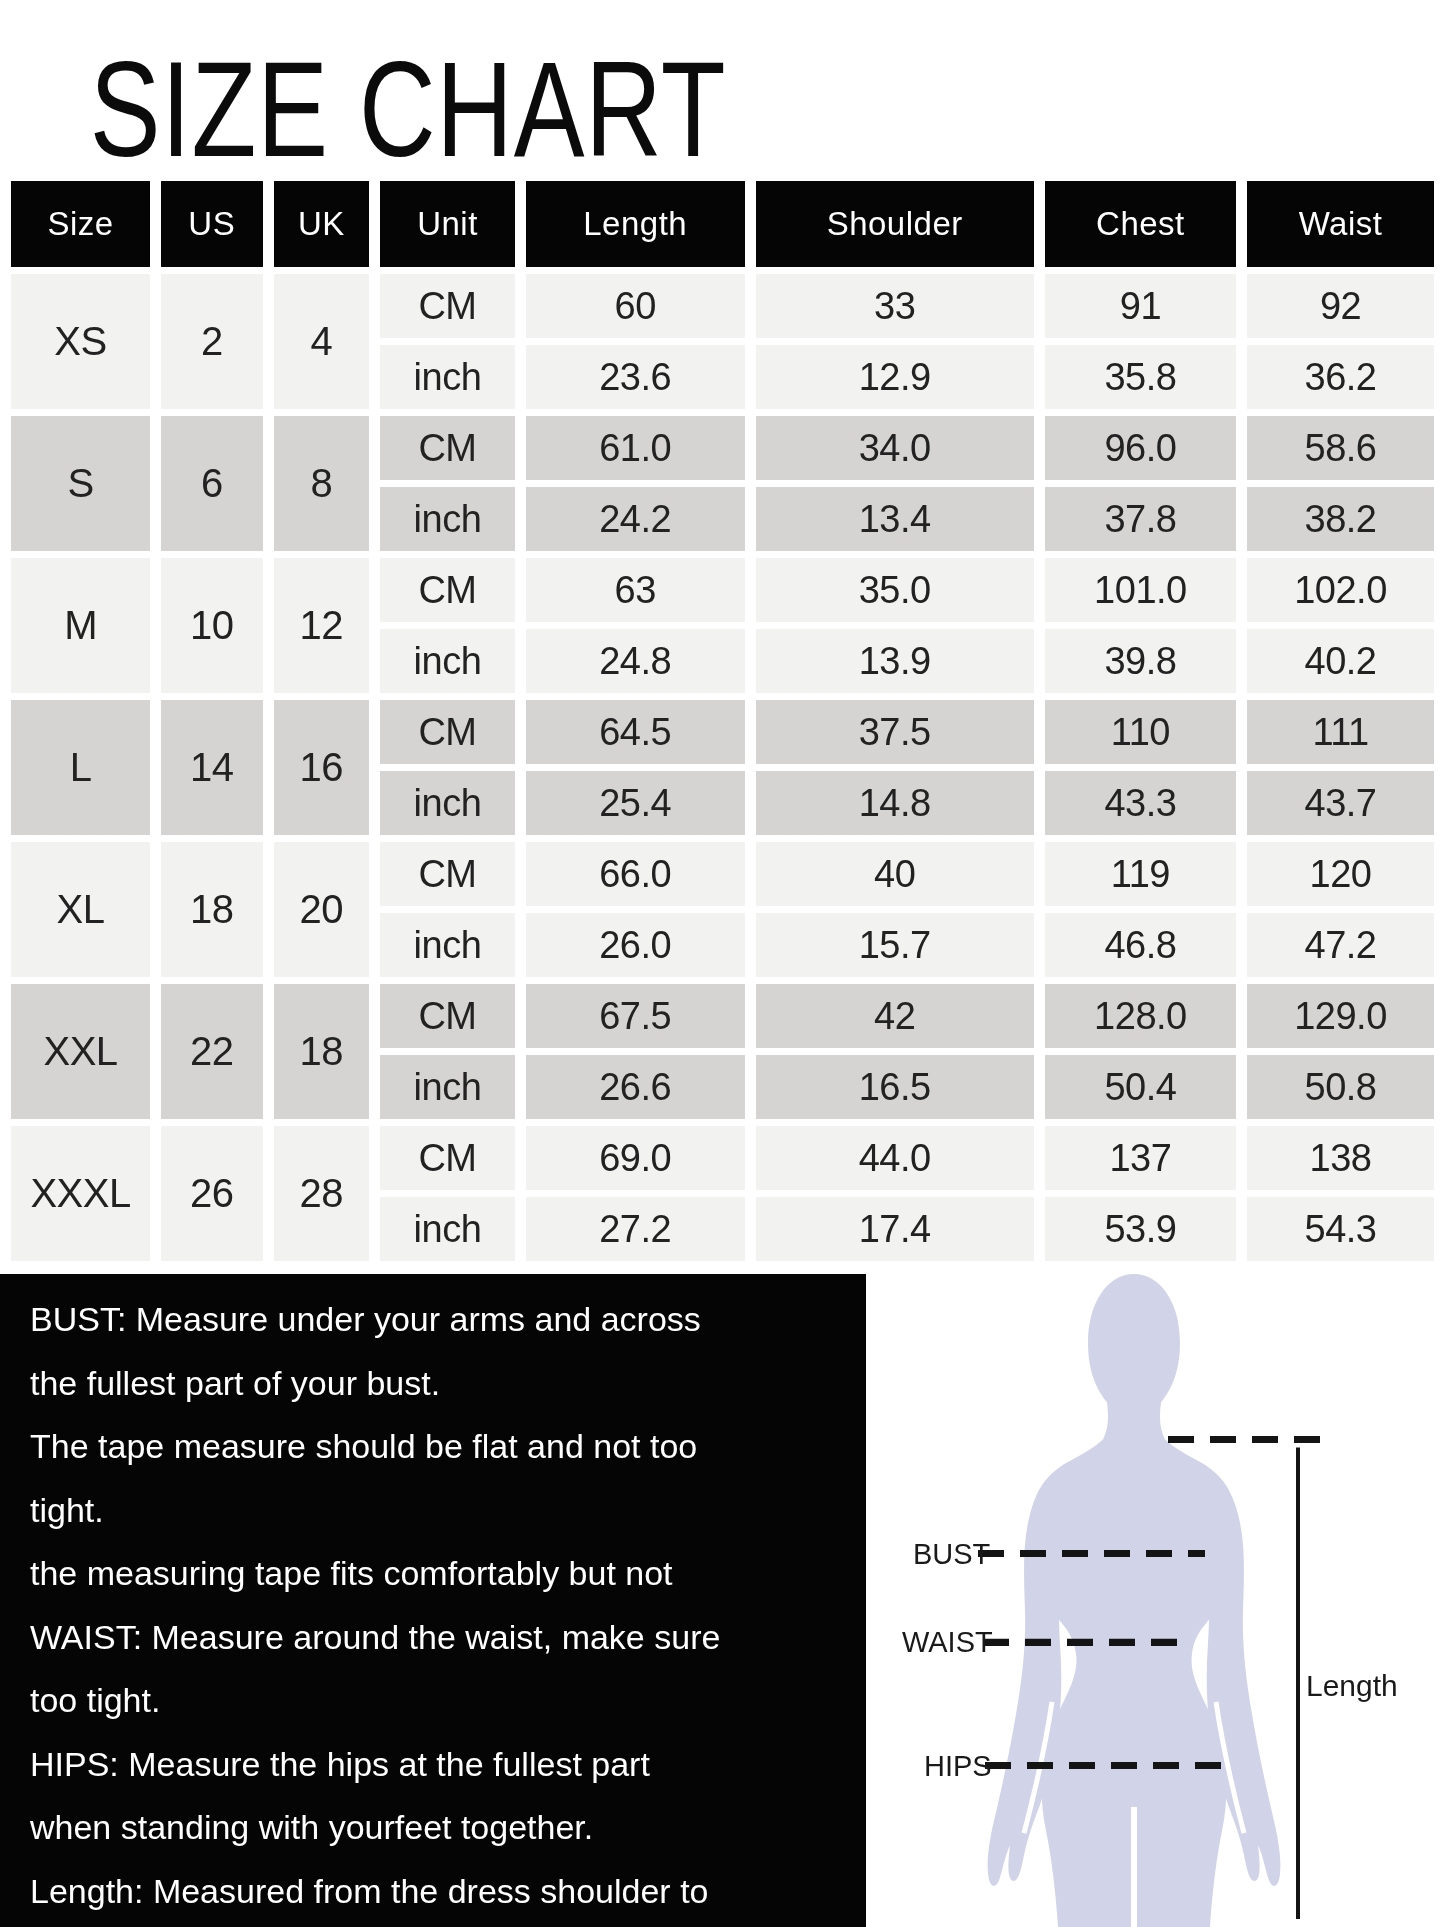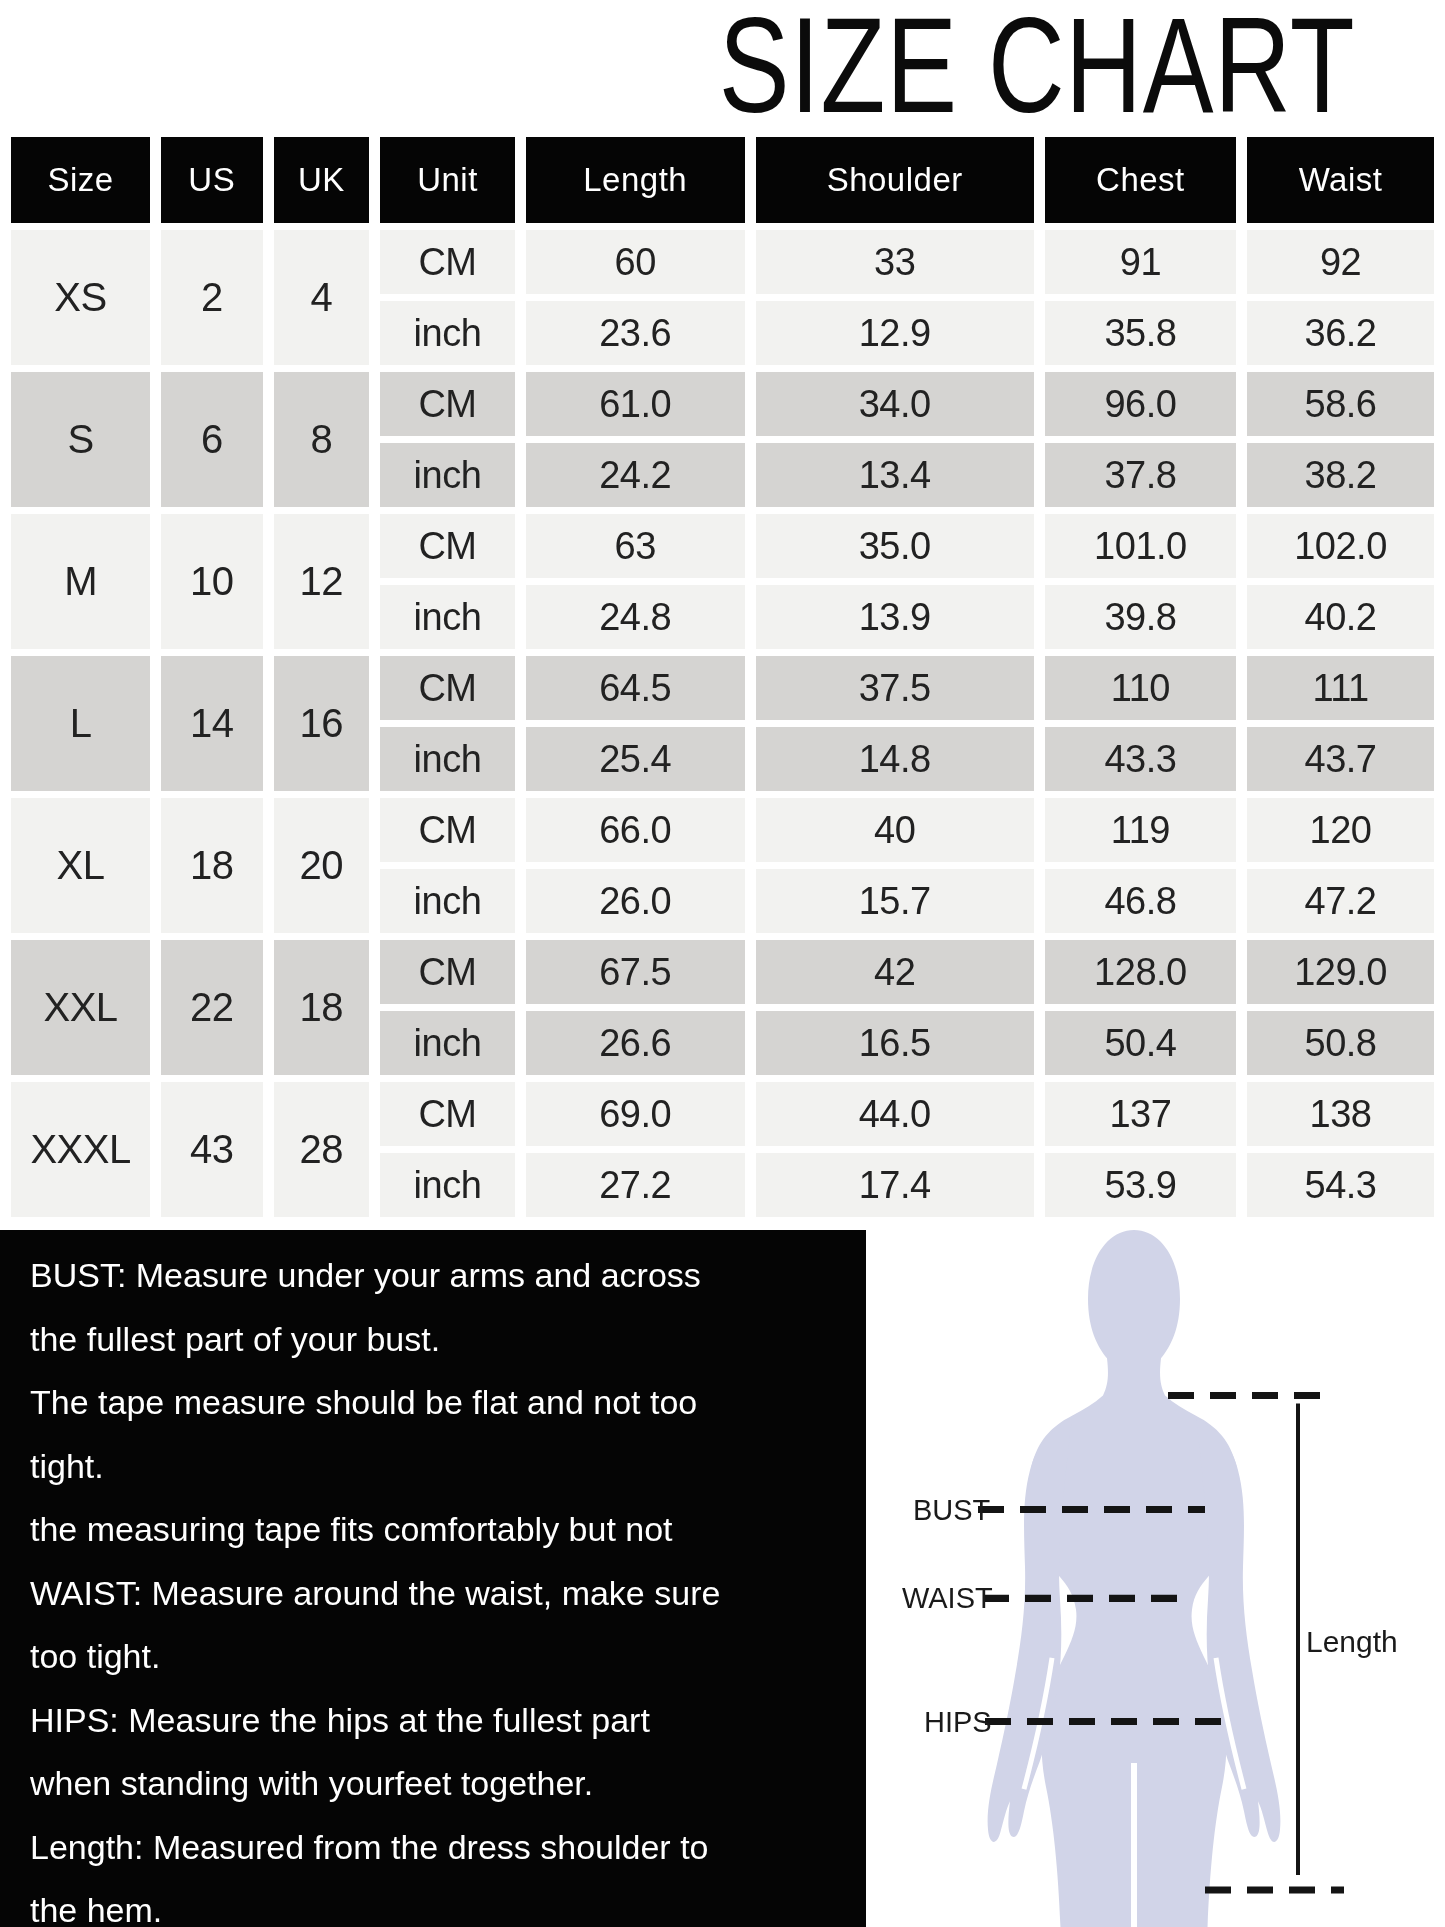--- a/index.html
+++ b/index.html
@@ -1,21 +1,21 @@
 <!DOCTYPE html>
 <html><head>
 <meta charset="utf-8">
 <style>
   html,body { margin:0; padding:0; }
   body {
     width:1445px; height:1927px; background:#ffffff;
     font-family:"Liberation Sans", sans-serif;
     display:flex; flex-direction:column; overflow:hidden;
   }
-  .title-wrap { height:130px; display:flex; align-items:center; justify-content:flex-end; }
+  .title-wrap { height:130px; display:flex; align-items:center; justify-content:flex-start;margin-top:44px; }
   .title-text {
     font-size:136px; line-height:1; white-space:nowrap; color:#0b0b0b;
     transform:scaleX(0.78); font-weight:400; letter-spacing:1px;
   }
   table.size-table {
     width:100%; table-layout:fixed;
     border-collapse:separate; border-spacing:11px 7px;
   }
   .size-table th {
     background:#050505; color:#ffffff; font-size:33px; font-weight:normal;
@@ -185,21 +185,21 @@
       <td class="gray">26.6</td>
       <td class="gray">16.5</td>
       <td class="gray">50.4</td>
       <td class="gray">50.8</td>
     </tr>
   </tbody>
 
   <tbody>
     <tr>
       <td class="sz light" rowspan="2">XXXL</td>
-      <td class="sz light" rowspan="2">43</td>
+      <td class="sz light" rowspan="2">26</td>
       <td class="sz light" rowspan="2">28</td>
       <td class="light">CM</td>
       <td class="light">69.0</td>
       <td class="light">44.0</td>
       <td class="light">137</td>
       <td class="light">138</td>
     </tr>
     <tr>
       <td class="light">inch</td>
       <td class="light">27.2</td>

